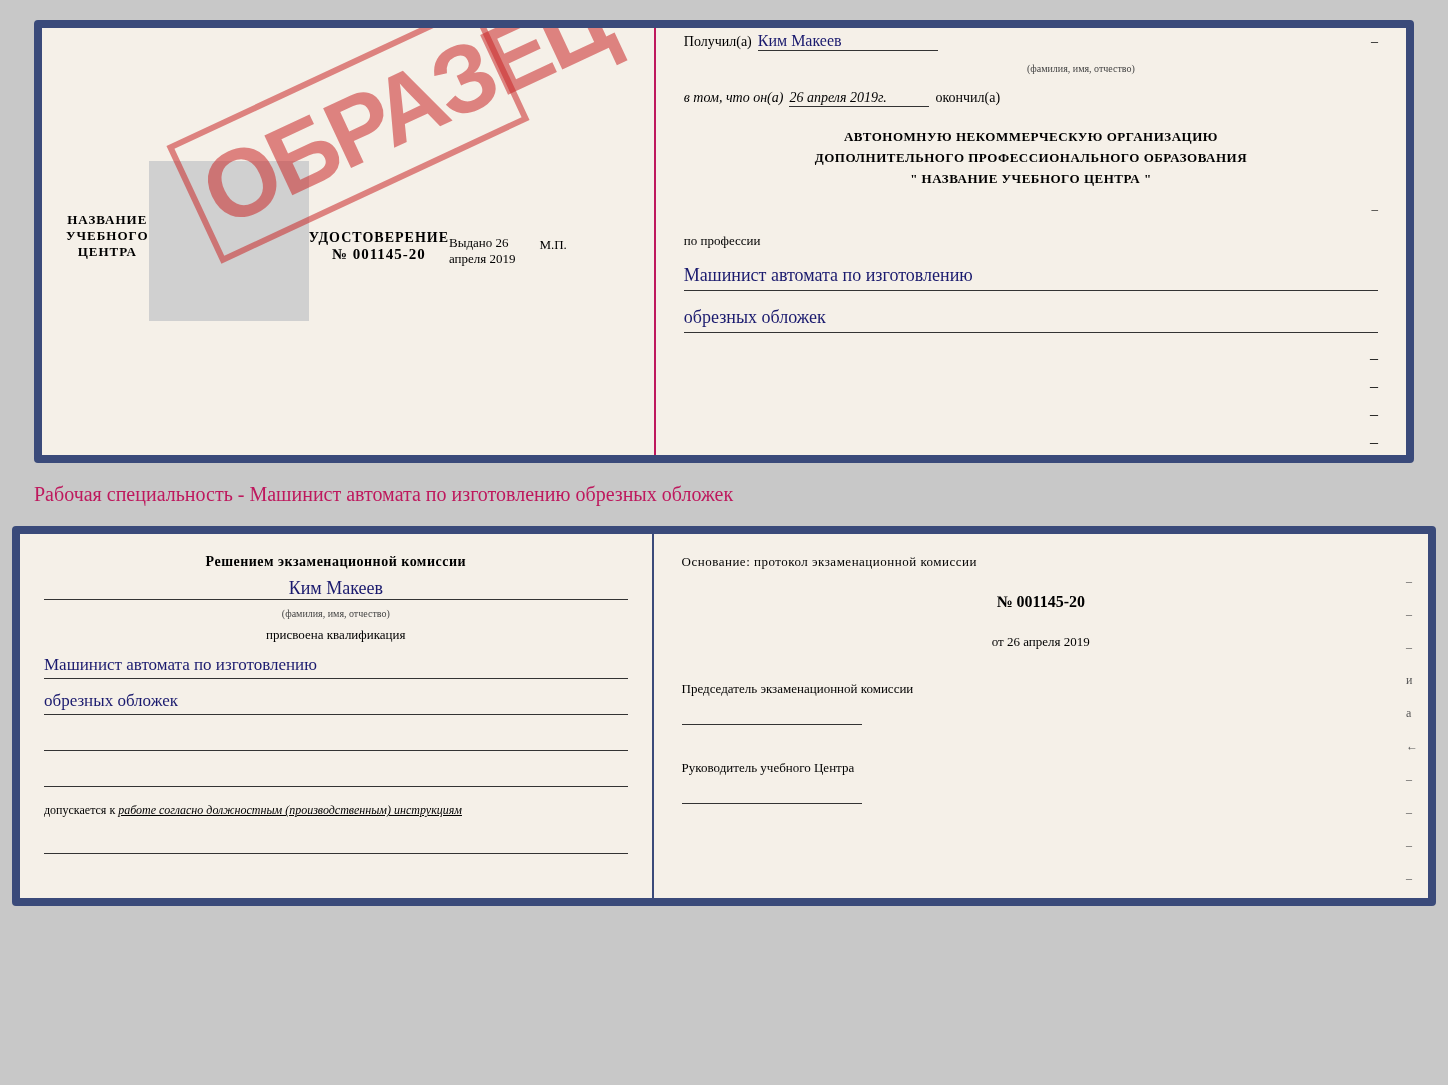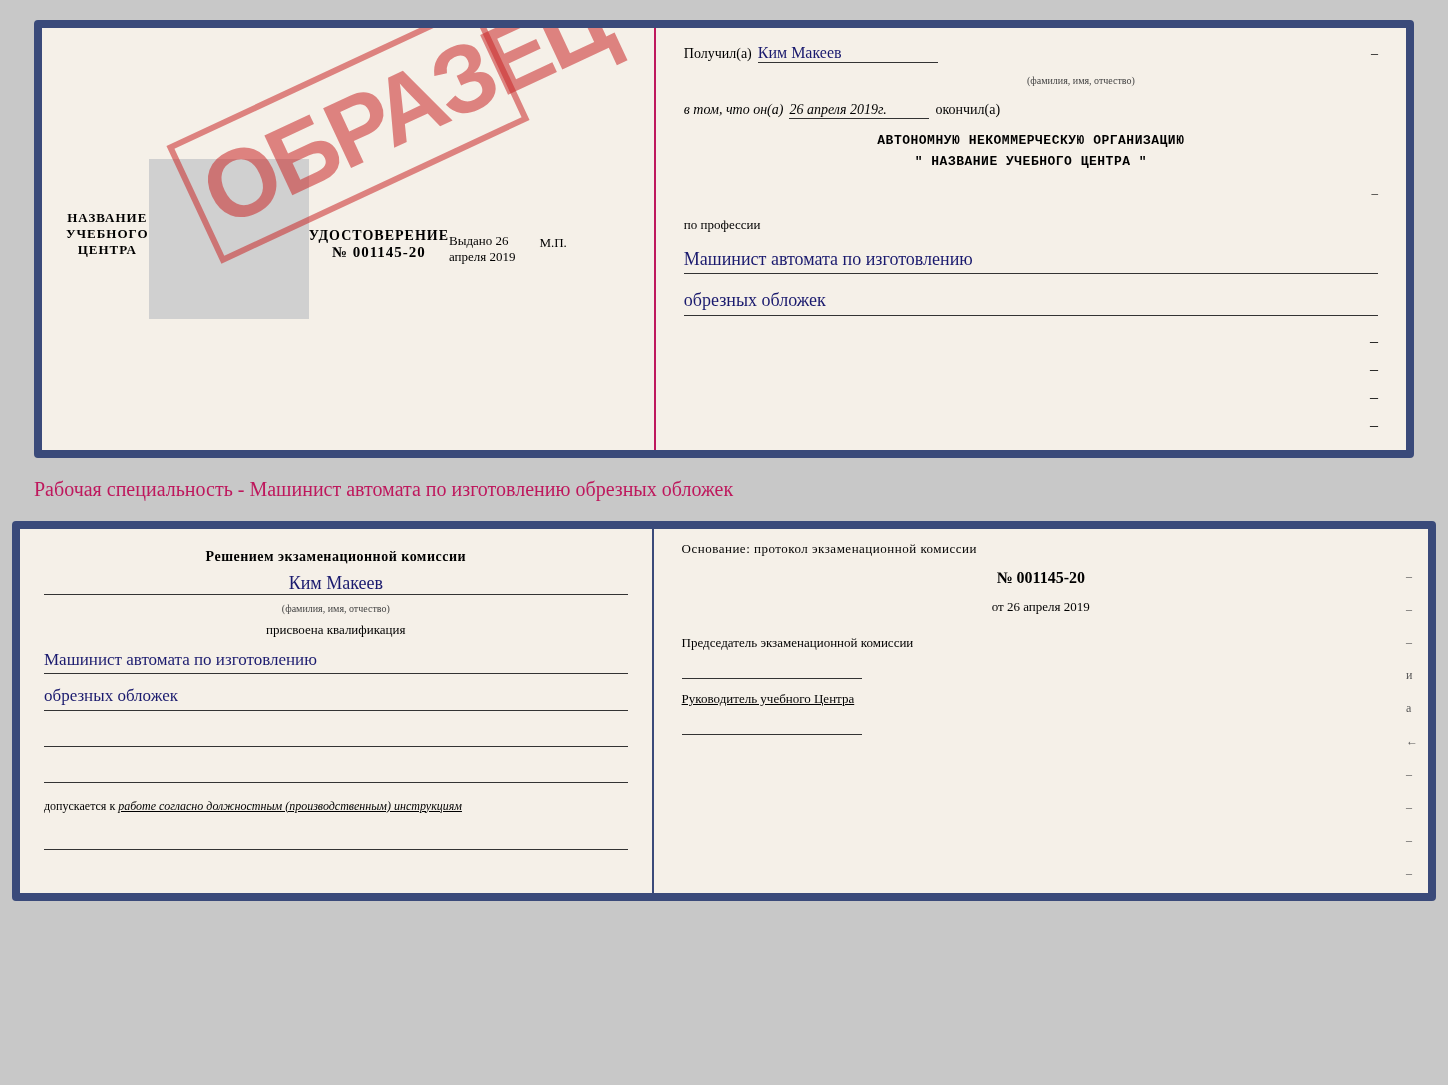--- a/index.html
+++ b/index.html
@@ -33,21 +33,21 @@
       display: flex;
       flex-direction: row;
       align-items: center;
       position: relative;
       background: #f5f0e8;
       min-height: 420px;
     }
 
     .doc-right {
       width: 55%;
-      padding: 16px 28px;
+      padding: 4px 28px;
       display: flex;
       flex-direction: column;
       gap: 12px;
       background: #f5f0e8;
     }
 
     
     .center-name-top {
       font-size: 13px;
       font-weight: bold;
@@ -143,24 +143,24 @@
       border-right: 2px solid #3a4a7a;
       padding: 20px 24px;
       display: flex;
       flex-direction: column;
       gap: 8px;
       background: #f5f0e8;
     }
 
     .bottom-right {
       width: 55%;
-      padding: 12px 28px;
-      display: flex;
-      flex-direction: column;
-      gap: 12px;
+      padding: 20px 28px;
+      display: flex;
+      flex-direction: column;
+      gap: 23px;
       background: #f5f0e8;
       position: relative;
     }
 
     .resheniem-text {
       font-size: 14px;
       font-weight: bold;
       letter-spacing: 0.5px;
       text-align: center;
     }
@@ -248,21 +248,21 @@
 
     .sign-line {
       border-bottom: 1px solid #333;
       height: 20px;
       width: 180px;
       display: block;
       margin-top: 8px;
     }
 
     .rukovoditel-block {
-      text-decoration: underline;
+      margin-top: 12px;
     }
 
     .right-side-marks {
       position: absolute;
       right: 10px;
       top: 40px;
       display: flex;
       flex-direction: column;
       gap: 18px;
       font-size: 12px;
@@ -302,22 +302,23 @@
       <span style="font-size:14px; margin-left:auto;">–</span>
     </div>
     <div style="font-size:10px; color:#444; text-align:center; margin-left:100px;">(фамилия, имя, отчество)</div>
 
     <div style="display:flex; align-items:baseline; gap:6px; flex-wrap:wrap; margin-top:4px;">
       <span style="font-size:14px;font-style:italic;">в том, что он(а)</span>
       <span style="font-style:italic; font-size:14px; border-bottom:1px solid #333; min-width:140px;">26 апреля 2019г.</span>
       <span style="font-size:14px;">окончил(а)</span>
     </div>
 
-    <div style="text-align:center; font-size:13px; font-weight:bold; letter-spacing:0.5px; line-height:1.6; font-family:Liberation Mono, monospace;">
+    <div style="text-align:center; font-size:13px; font-weight:bold; letter-spacing:0.5px; line-height:1.6; margin-top:8px;">
       <div>АВТОНОМНУЮ НЕКОММЕРЧЕСКУЮ ОРГАНИЗАЦИЮ</div>
+      <div>ДОПОЛНИТЕЛЬНОГО ПРОФЕССИОНАЛЬНОГО ОБРАЗОВАНИЯ</div>
       <div>"  НАЗВАНИЕ УЧЕБНОГО ЦЕНТРА  "</div>
     </div>
 
     <div style="display:flex; justify-content:flex-end; font-size:13px;">
       <span>–</span>
     </div>
 
     <div style="font-size:13px; margin-top:4px;">по профессии</div>
 
     <div style="font-family:'Segoe Script','Comic Sans MS',cursive; font-size:18px; color:#1a1a6e; border-bottom:1px solid #333; display:block; line-height:1.6;">Машинист автомата по изготовлению</div>

